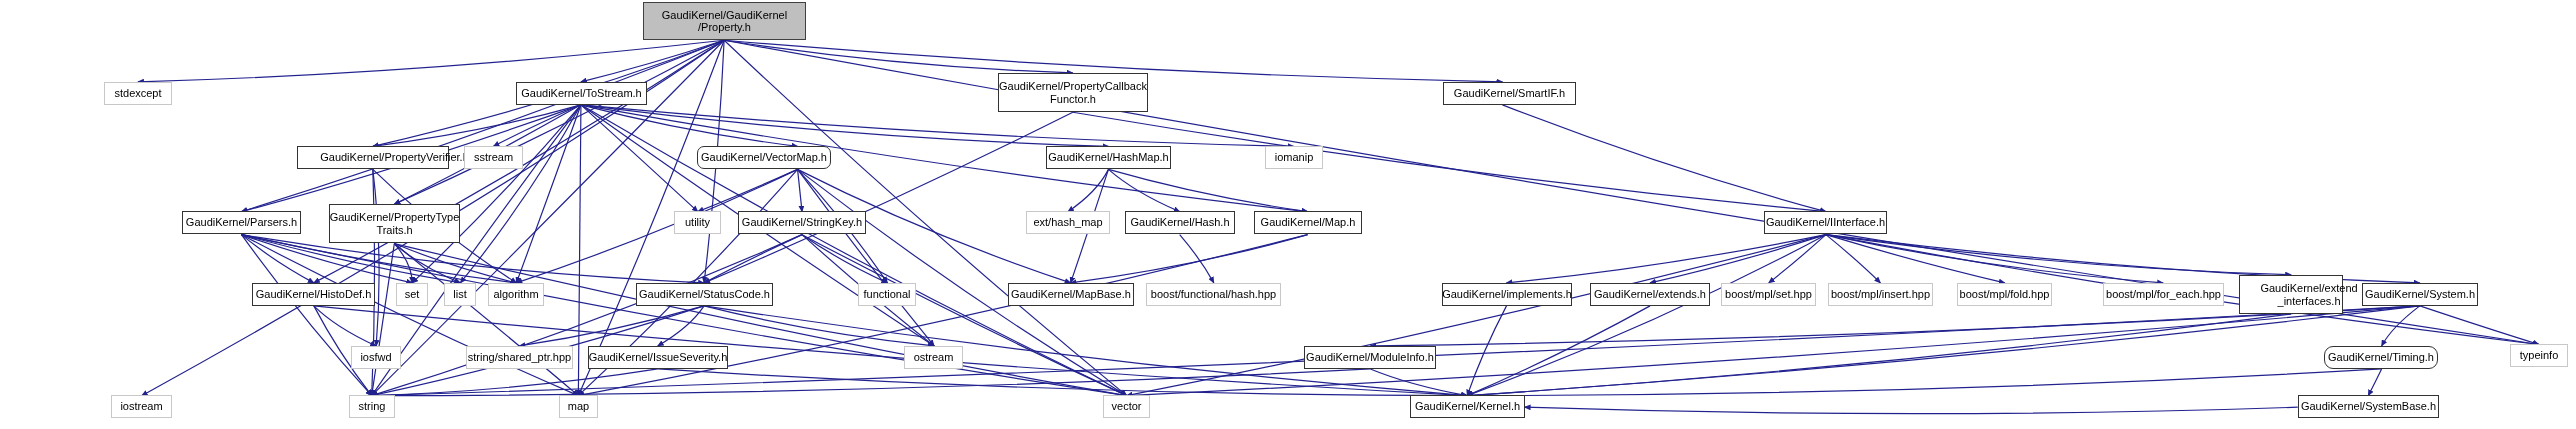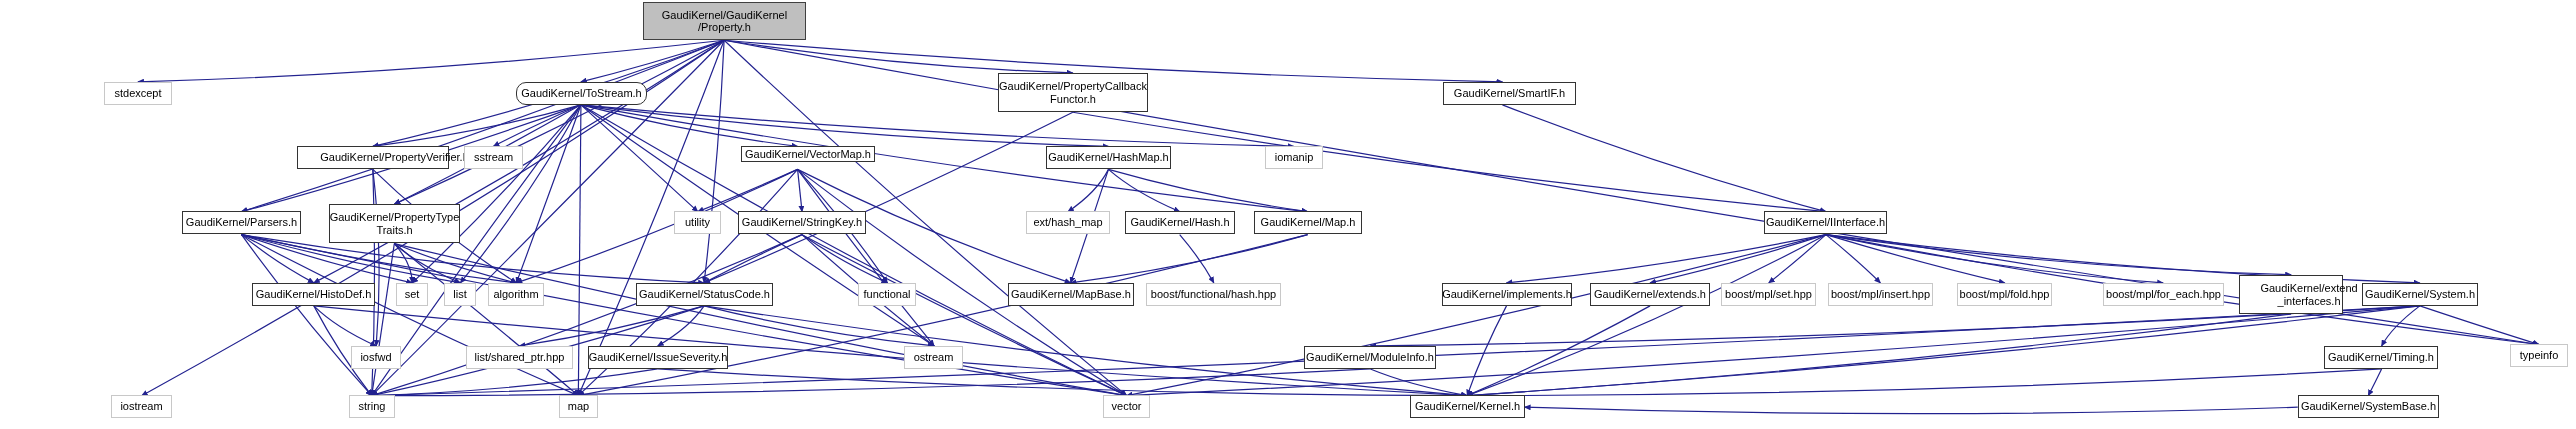--- a/index.html
+++ b/index.html
@@ -128,27 +128,27 @@
         <path d="M1847,497 Q1168,532.5 501,533" marker-end="url(#ah)" stroke="#22228f"></path>
         <path d="M3210,497 Q3201,515.54 3192,533" marker-end="url(#ah)" stroke="#22228f"></path>
         <path d="M3210,497 Q2599.75,532.5 1977.5,533" marker-end="url(#ah)" stroke="#22228f"></path>
         <path d="M3097,548.5 Q2588,566 2055,548.5" marker-end="url(#ah)" stroke="#22228f"></path>
       </g>
   </svg>
   <div id="nodes-layer">
       <div class="node n-root" style="left: 643px; top: 2.2px; width: 163px; height: 38px;">GaudiKernel/GaudiKernel
 /Property.h</div>
       <div class="node n-ext" style="left: 104px; top: 82px; width: 68px; height: 23px;">stdexcept</div>
-      <div class="node n-hdr" style="left: 516px; top: 82px; width: 131px; height: 23px; border-radius: 10px;">GaudiKernel/ToStream.h</div>
+      <div class="node n-hdr" style="left: 516px; top: 82px; width: 131px; height: 23px;">GaudiKernel/ToStream.h</div>
       <div class="node n-hdr" style="left: 998px; top: 73px; width: 150px; height: 39px;">GaudiKernel/PropertyCallback
 Functor.h</div>
       <div class="node n-hdr" style="left: 1443px; top: 82px; width: 133px; height: 23px;">GaudiKernel/SmartIF.h</div>
       <div class="node n-hdr" style="left: 297px; top: 146px; width: 152px; height: 23px; padding-left: 43px;">GaudiKernel/PropertyVerifier.h</div>
       <div class="node n-ext" style="left: 464px; top: 146px; width: 59px; height: 23px;">sstream</div>
-      <div class="node n-hdr" style="left: 741px; top: 146px; width: 134px; height: 16px;">GaudiKernel/VectorMap.h</div>
+      <div class="node n-hdr" style="left: 697px; top: 146px; width: 134px; height: 23px; border-radius: 7px;">GaudiKernel/VectorMap.h</div>
       <div class="node n-hdr" style="left: 1046px; top: 146px; width: 125px; height: 23px;">GaudiKernel/HashMap.h</div>
       <div class="node n-ext" style="left: 1265px; top: 146px; width: 58px; height: 23px;">iomanip</div>
       <div class="node n-hdr" style="left: 182px; top: 211px; width: 119px; height: 23px;">GaudiKernel/Parsers.h</div>
       <div class="node n-hdr" style="left: 329px; top: 204px; width: 131px; height: 39px;">GaudiKernel/PropertyType
 Traits.h</div>
       <div class="node n-ext" style="left: 674px; top: 211px; width: 47px; height: 23px;">utility</div>
       <div class="node n-hdr" style="left: 738px; top: 211px; width: 128px; height: 23px;">GaudiKernel/StringKey.h</div>
       <div class="node n-ext" style="left: 1026px; top: 211px; width: 84px; height: 23px;">ext/hash_map</div>
       <div class="node n-hdr" style="left: 1125px; top: 211px; width: 110px; height: 23px;">GaudiKernel/Hash.h</div>
       <div class="node n-hdr" style="left: 1254px; top: 211px; width: 108px; height: 23px;">GaudiKernel/Map.h</div>
@@ -164,25 +164,25 @@
       <div class="node n-hdr" style="left: 1442px; top: 283px; width: 130px; height: 23px;">GaudiKernel/implements.h</div>
       <div class="node n-hdr" style="left: 1590px; top: 283px; width: 120px; height: 23px;">GaudiKernel/extends.h</div>
       <div class="node n-ext" style="left: 1721px; top: 283px; width: 95px; height: 23px;">boost/mpl/set.hpp</div>
       <div class="node n-ext" style="left: 1828px; top: 283px; width: 105px; height: 23px;">boost/mpl/insert.hpp</div>
       <div class="node n-ext" style="left: 1957px; top: 283px; width: 95px; height: 23px;">boost/mpl/fold.hpp</div>
       <div class="node n-ext" style="left: 2103px; top: 283px; width: 121px; height: 23px;">boost/mpl/for_each.hpp</div>
       <div class="node n-hdr" style="left: 2239px; top: 275px; width: 104px; height: 39px; padding-left: 36px;">GaudiKernel/extend
 _interfaces.h</div>
       <div class="node n-hdr" style="left: 2362px; top: 283px; width: 116px; height: 23px;">GaudiKernel/System.h</div>
       <div class="node n-ext" style="left: 351px; top: 346px; width: 50px; height: 23px;">iosfwd</div>
-      <div class="node n-ext" style="left: 466px; top: 346px; width: 107px; height: 23px;">list/shared_ptr.hpp</div>
+      <div class="node n-ext" style="left: 466px; top: 346px; width: 107px; height: 23px;">string/shared_ptr.hpp</div>
       <div class="node n-hdr" style="left: 588px; top: 346px; width: 140px; height: 23px;">GaudiKernel/IssueSeverity.h</div>
       <div class="node n-ext" style="left: 904px; top: 346px; width: 59px; height: 23px;">ostream</div>
       <div class="node n-hdr" style="left: 1304px; top: 346px; width: 132px; height: 23px;">GaudiKernel/ModuleInfo.h</div>
-      <div class="node n-hdr" style="left: 2324px; top: 346px; width: 114px; height: 23px;">GaudiKernel/Timing.h</div>
+      <div class="node n-hdr" style="left: 2324px; top: 346px; width: 114px; height: 23px; border-radius: 9px;">GaudiKernel/Timing.h</div>
       <div class="node n-ext" style="left: 2510px; top: 344px; width: 58px; height: 23px;">typeinfo</div>
       <div class="node n-ext" style="left: 111px; top: 395px; width: 61px; height: 23px;">iostream</div>
       <div class="node n-ext" style="left: 349px; top: 395px; width: 46px; height: 23px;">string</div>
       <div class="node n-ext" style="left: 559px; top: 395px; width: 39px; height: 23px;">map</div>
       <div class="node n-ext" style="left: 1103px; top: 395px; width: 47px; height: 23px;">vector</div>
       <div class="node n-hdr" style="left: 1410px; top: 395px; width: 115px; height: 23px;">GaudiKernel/Kernel.h</div>
       <div class="node n-hdr" style="left: 2298px; top: 395px; width: 141px; height: 23px;">GaudiKernel/SystemBase.h</div>
     </div>
 </div>
 

